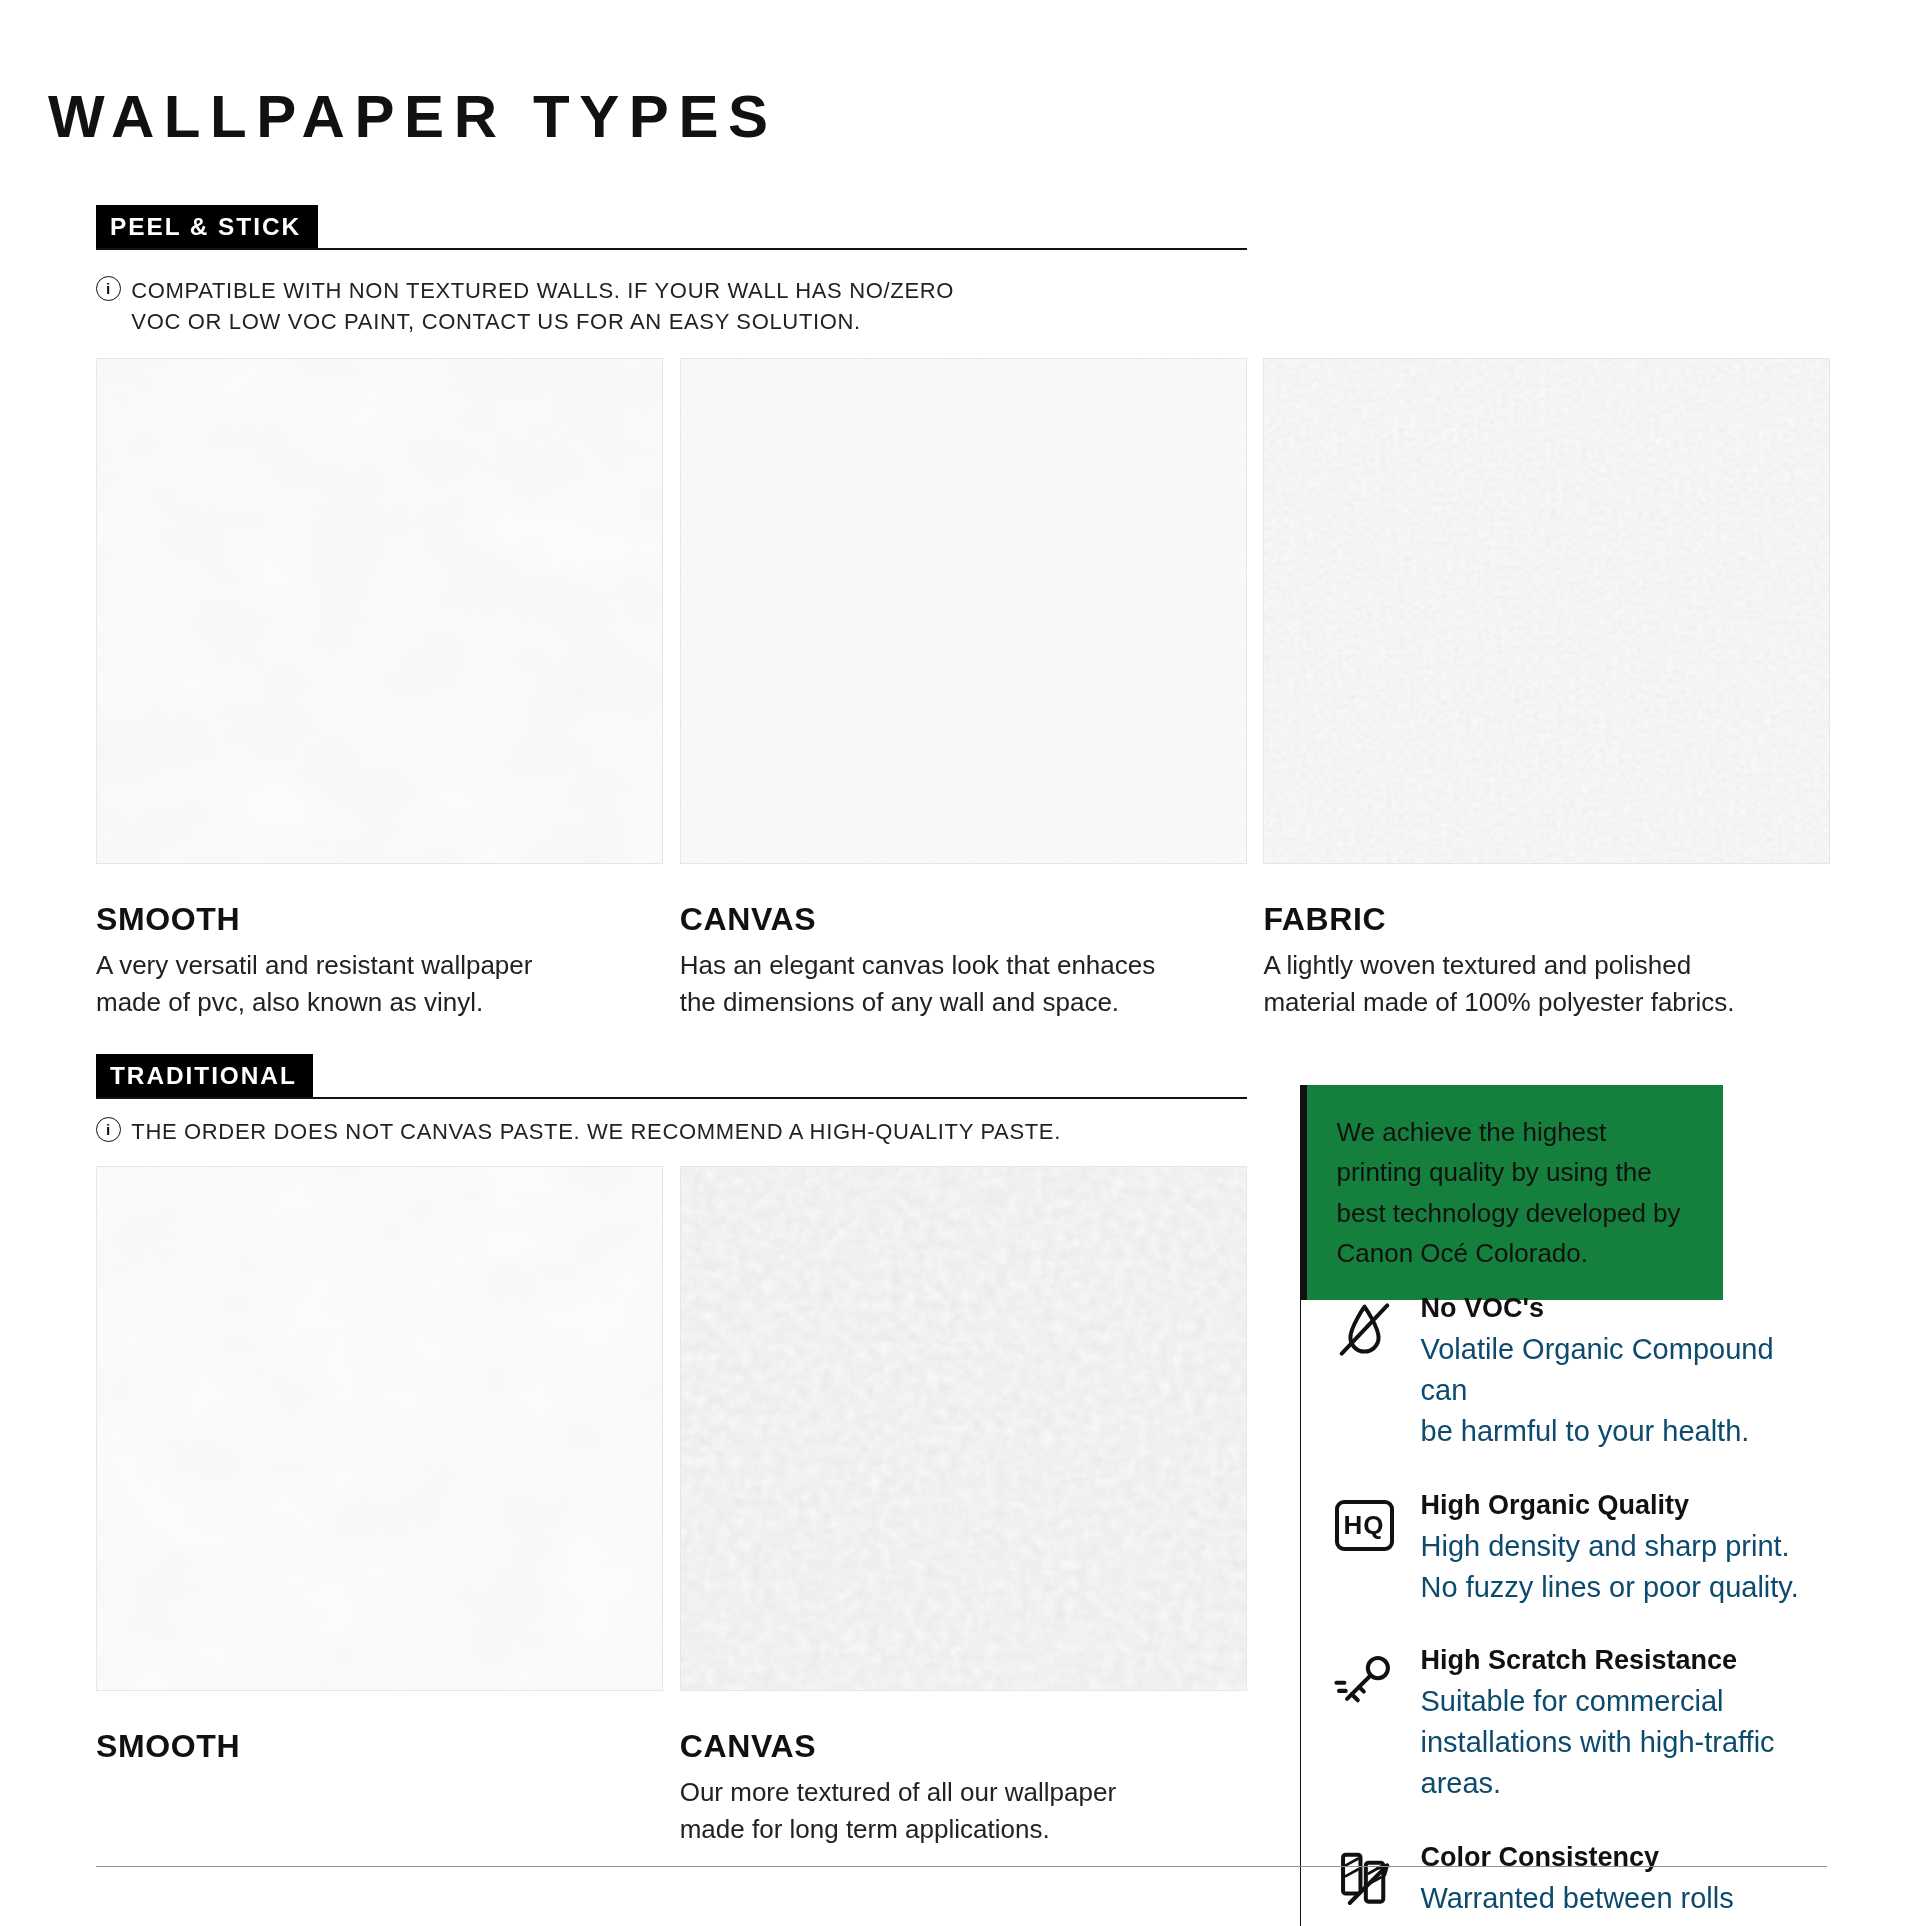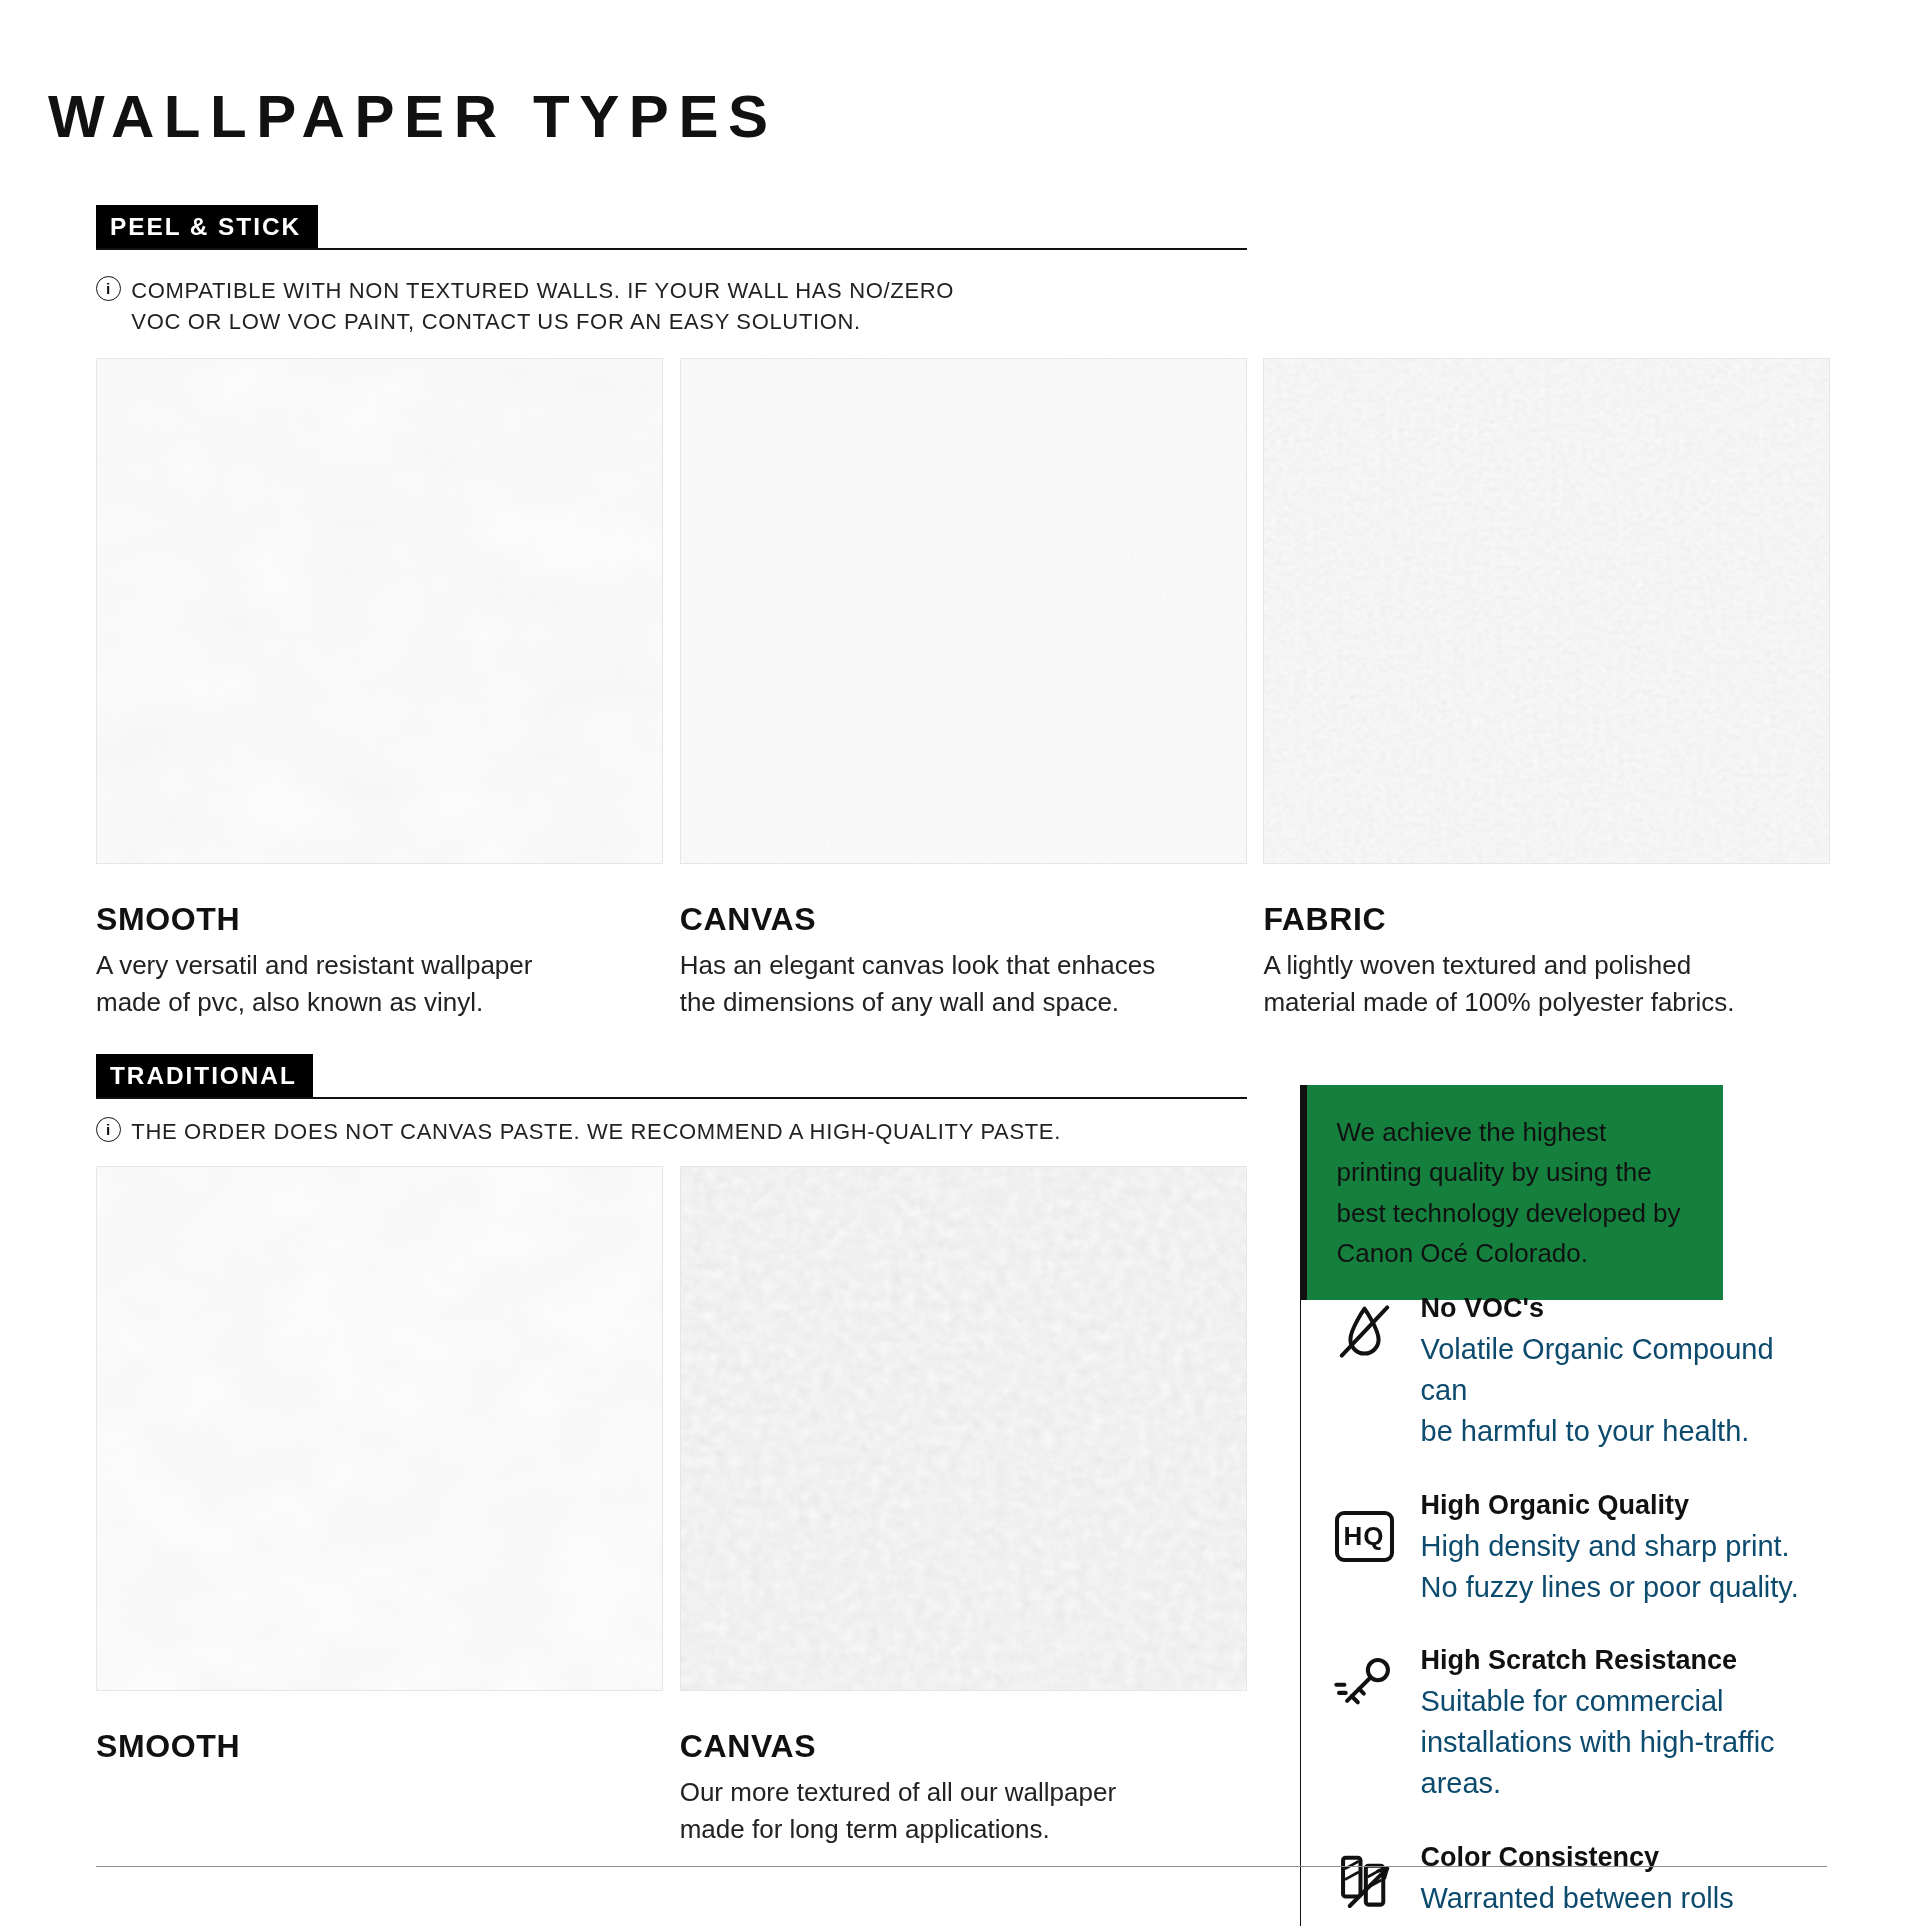--- a/index.html
+++ b/index.html
@@ -52,21 +52,21 @@
   .quality-box{
     position:absolute;left:1300px;top:1085px;width:423px;box-sizing:border-box;
     background:#15803d;border-left:7.7px solid #111;
     padding:27px 28px 27px 29.5px;font-size:26px;line-height:1.55;color:#111;
   }
   .features{
     position:absolute;left:1300px;top:1284px;width:527px;box-sizing:border-box;
     border-left:1.9px solid #111;padding-left:27px;margin-top:9px;
   }
   .feature{display:flex;gap:20.5px;align-items:flex-start;margin-bottom:37px;}
-  .f-icon{flex:none;width:72px;height:72px;display:flex;align-items:flex-end;justify-content:center;}
+  .f-icon{flex:none;width:72px;height:72px;display:flex;align-items:center;justify-content:center;}
   .f-icon svg{width:67px;height:67px;}
   .hq-badge{
     width:59px;height:51px;border:4.5px solid #111;border-radius:9px;box-sizing:border-box;
     display:flex;align-items:center;justify-content:center;
     font-size:26px;font-weight:bold;letter-spacing:0.04em;color:#111;
   }
   .f-title{font-size:27px;font-weight:bold;color:#111;}
   .f-desc{margin-top:5.1px;font-size:29px;line-height:1.42;color:#0c4a6e;white-space:pre-line;}
   .footer-rule{
     position:absolute;left:96px;top:1866px;width:1731px;border-top:1.9px solid #8f8f8f;

